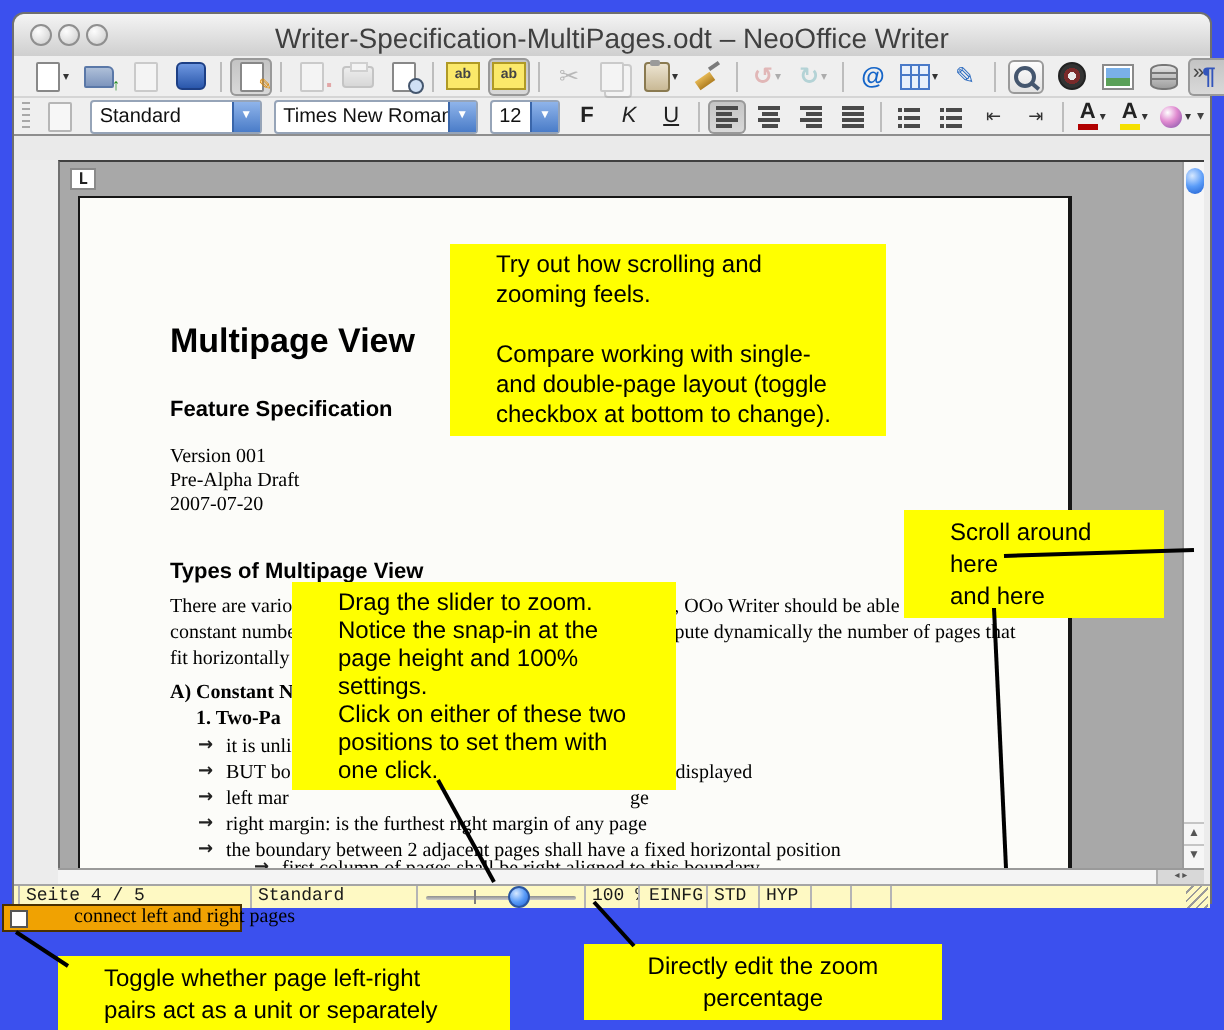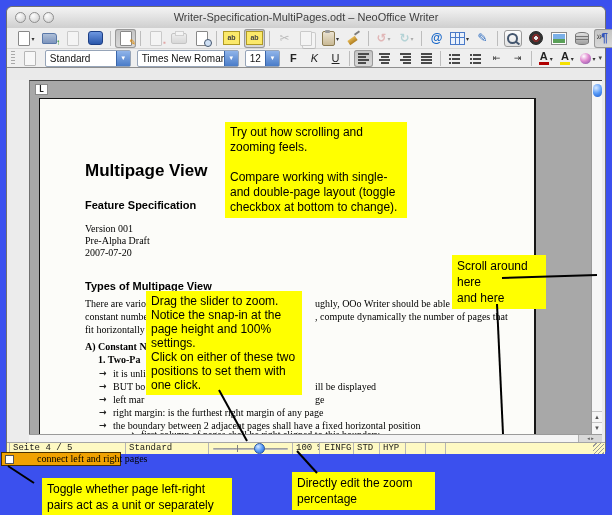--- a/index.html
+++ b/index.html
@@ -6,21 +6,21 @@
   #stage{position:relative;width:612px;height:515px;background:#3b50ee;overflow:hidden;
          font-family:"Liberation Sans","DejaVu Sans",sans-serif;}
 
   
   #win{position:absolute;left:6px;top:6px;width:600px;height:446px;background:#ececec;
        border:1px solid #6f6f6f;border-radius:6px 6px 0 0;box-sizing:border-box;}
   #titlebar{position:absolute;left:0;top:0;right:0;height:21px;border-radius:6px 6px 0 0;
             background:linear-gradient(#f4f4f4,#cfcfcf);border-bottom:1px solid #9e9e9e;}
   .tlight{position:absolute;top:5px;width:11px;height:11px;border-radius:50%;
           background:radial-gradient(circle at 35% 30%,#fdfdfd,#cbcbcb);border:1px solid #8f8f8f;box-sizing:border-box;}
-  #wtitle{position:absolute;left:60px;right:60px;top:4px;text-align:center;font-size:11px;color:#3f3f3f;
+  #wtitle{position:absolute;left:60px;right:60px;top:4px;text-align:center;font-size:14px;color:#3f3f3f;
           white-space:nowrap;overflow:hidden;}
 
   
   .tbar{position:absolute;left:0;right:0;display:flex;align-items:center;background:#efefef;box-sizing:border-box;}
   #tbar1{top:21px;height:21px;border-bottom:1px solid #d5d5d5;padding-left:2px;}
   #tbar2{top:42px;height:19px;border-bottom:1px solid #8e8e8e;padding-left:2px;}
   .thandle{width:4px;height:15px;margin:0 4px 0 2px;
            background-image:repeating-linear-gradient(to bottom,#a8a8a8 0 1px,transparent 1px 3px);}
   .tbtn{height:19px;min-width:21px;display:flex;align-items:center;justify-content:center;
         position:relative;border-radius:3px;margin:0 1px;box-sizing:border-box;}
@@ -117,26 +117,26 @@
   .scell{position:absolute;top:0;height:11px;font-size:9px;line-height:11px;color:#1a1a1a;
          border-left:1px solid #b5b5b5;padding-left:3px;box-sizing:border-box;white-space:nowrap;overflow:hidden;}
   #zslider .track{position:absolute;left:4px;right:4px;top:5px;height:2px;background:linear-gradient(#8f8f8f,#c9c9c9);border-radius:1px;}
   #zslider .tick{position:absolute;left:28px;top:2px;width:1px;height:7px;background:#7e7e7e;}
   #zknob{position:absolute;left:45px;top:0px;width:11px;height:11px;border-radius:50%;
          background:radial-gradient(circle at 35% 30%,#d6e8ff,#5a9cf8 50%,#1f5fd0);border:1px solid #2a55a0;box-sizing:border-box;}
   #grip{position:absolute;right:1px;top:0;width:11px;height:11px;
         background-image:repeating-linear-gradient(135deg,transparent 0 2px,#9a9a9a 2px 3px);}
 
   
-  .note{position:absolute;background:#ffff00;color:#000;font-size:12px;padding:3px 5px;white-space:pre-line;z-index:40;}
+  .note{position:absolute;background:#ffff00;color:#000;font-size:12px;padding:3px 23px;white-space:pre-line;z-index:40;}
   #note-top{left:225px;top:122px;width:172px;line-height:15px;}
   #note-drag{left:146px;top:291px;width:146px;line-height:14px;}
   #note-scroll{left:452px;top:255px;width:84px;line-height:16px;}
-  #note-toggle{left:42px;top:478px;width:180px;line-height:16px;}
-  #note-zoom{left:292px;top:472px;width:133px;line-height:16px;}
+  #note-toggle{left:29px;top:478px;width:180px;line-height:16px;}
+  #note-zoom{left:292px;top:472px;width:133px;line-height:16px;text-align:center;}
   #connectbar{position:absolute;left:1px;top:452px;width:120px;height:14px;background:#f0a202;border:1px solid #4a3000;
               z-index:40;box-sizing:border-box;}
   #connectbox{position:absolute;left:3px;top:2px;width:9px;height:9px;background:#fff;border:1px solid #555;box-sizing:border-box;}
   #connectlbl{position:absolute;left:16px;top:0px;font-family:"Liberation Serif","DejaVu Serif",serif;font-size:10px;line-height:12px;color:#000;white-space:nowrap;margin-left:19px;}
   #overlay{position:absolute;left:0;top:0;z-index:50;pointer-events:none;}
 </style>
 </head>
 <body>
 
 <div id="stage">

